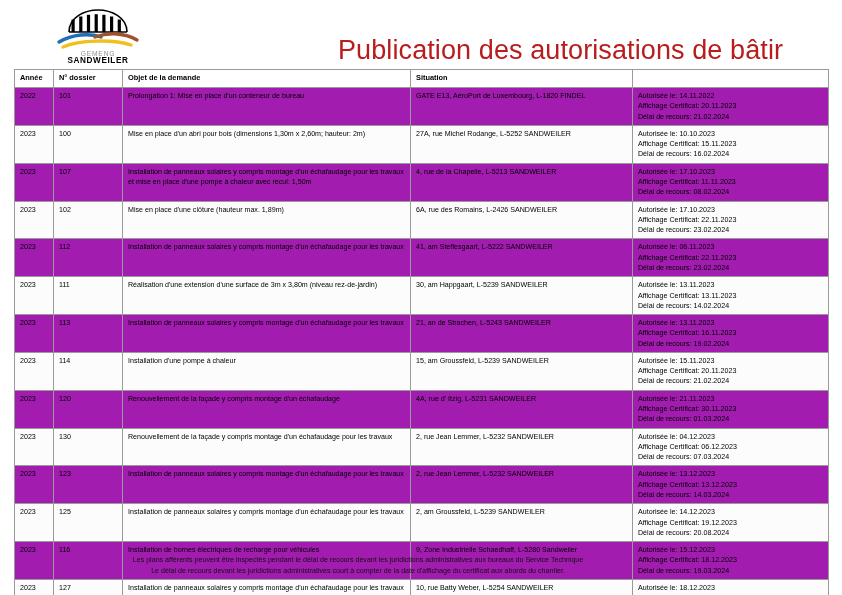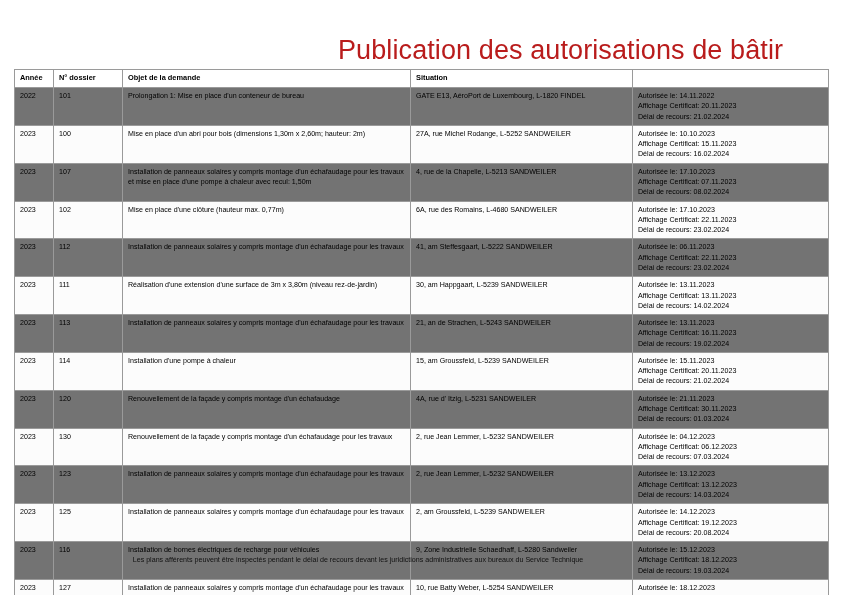--- a/index.html
+++ b/index.html
@@ -73,21 +73,21 @@
     text-align: left;
   }
   table.pub thead th {
     font-weight: bold;
     font-size: 7.4px;
     background: #ffffff;
     padding-top: 3px;
     padding-bottom: 3px;
     height: 11px;
   }
-  tr.alt td { background: #737373; margin-top: 44px; }
+  tr.alt td { background: #a21caf; margin-top: 44px; }
   tr.plain td { background: #fcfcfc; }
 
   .cell-line { display: block; white-space: pre-wrap; }
 
   
   .footer {
     position: absolute;
     left: 0;
     top: 555px;
     width: 716px;
@@ -98,20 +98,45 @@
   }
   .footer .fl { display: block; }
 </style>
 </head>
 <body>
 
 <div class="page">
 
   <div class="header">
 
+    <div class="logo">
+      <svg width="86" height="58" viewBox="0 0 86 58" xmlns="http://www.w3.org/2000/svg">
+
+        <g fill="none" stroke="#000000" stroke-width="1.6">
+          <path d="M14 26 C14 11, 30 4, 43 4 C56 4, 72 11, 72 26"></path>
+          <line x1="14" y1="26" x2="72" y2="26"></line>
+        </g>
+        <g fill="#000000">
+          <rect x="16.5" y="13.5" width="3.2" height="12.5"></rect>
+          <rect x="24.2" y="10.5" width="3.2" height="15.5"></rect>
+          <rect x="31.9" y="8.8" width="3.2" height="17.2"></rect>
+          <rect x="39.6" y="8.2" width="3.2" height="17.8"></rect>
+          <rect x="47.3" y="8.8" width="3.2" height="17.2"></rect>
+          <rect x="55.0" y="10.5" width="3.2" height="15.5"></rect>
+          <rect x="62.7" y="13.5" width="3.2" height="12.5"></rect>
+        </g>
+
+        <path d="M4 36 C18 28, 34 27, 46 31" stroke="#1b6fbd" stroke-width="3.4" fill="none" stroke-linecap="round"></path>
+        <path d="M40 31 C54 26, 70 27, 82 34" stroke="#a0522d" stroke-width="3.4" fill="none" stroke-linecap="round"></path>
+        <path d="M8 41 C24 34, 58 33, 76 39" stroke="#f2c01e" stroke-width="3.4" fill="none" stroke-linecap="round"></path>
+
+        <text x="43" y="50" text-anchor="middle" font-family="Liberation Sans, sans-serif" font-size="6.6" letter-spacing="0.9" fill="#8d8d8d">GEMENG</text>
+        <text x="43" y="57" text-anchor="middle" font-family="Liberation Sans, sans-serif" font-size="8.2" font-weight="bold" letter-spacing="0.6" fill="#000000">SANDWEILER</text>
+      </svg>
+    </div>
 
     <div class="doc-title">Publication des autorisations de bâtir</div>
   </div>
 
   <div class="tbl-wrap">
     <table class="pub">
       <colgroup>
         <col class="c-annee">
           <col class="c-dossier">
           <col class="c-objet">
@@ -156,30 +181,30 @@
           <tr class="alt">
             <td>2023</td>
             <td>107</td>
             <td>Installation de panneaux solaires y compris montage d'un
 échafaudage pour les travaux et mise en place d'une pompe à
 chaleur avec recul: 1,50m</td>
             <td>4, rue de la Chapelle,
 L-5213 SANDWEILER</td>
             <td>
               <span class="cell-line">Autorisée le: 17.10.2023</span>
-              <span class="cell-line">Affichage Certificat: 07.11.2023</span>
+              <span class="cell-line">Affichage Certificat: 11.11.2023</span>
               <span class="cell-line">Délai de recours: 08.02.2024</span>
             </td>
           </tr>
           <tr class="plain">
             <td>2023</td>
             <td>102</td>
-            <td>Mise en place d'une clôture (hauteur max. 0,77m)</td>
+            <td>Mise en place d'une clôture (hauteur max. 1,89m)</td>
             <td>6A, rue des Romains,
-L-4680 SANDWEILER</td>
+L-2426 SANDWEILER</td>
             <td>
               <span class="cell-line">Autorisée le: 17.10.2023</span>
               <span class="cell-line">Affichage Certificat: 22.11.2023</span>
               <span class="cell-line">Délai de recours: 23.02.2024</span>
             </td>
           </tr>
           <tr class="alt">
             <td>2023</td>
             <td>112</td>
             <td>Installation de panneaux solaires y compris montage d'un
@@ -304,15 +329,16 @@
               <span class="cell-line">Autorisée le: 18.12.2023</span>
               <span class="cell-line">Affichage Certificat: 03.01.2024</span>
             </td>
           </tr>
         </tbody>
     </table>
   </div>
 
   <div class="footer">
     <span class="fl">Les plans afférents peuvent être inspectés pendant le délai de recours devant les juridictions administratives aux bureaux du Service Technique</span>
+    <span class="fl">Le délai de recours devant les juridictions administratives court à compter de la date d'affichage du certificat aux abords du chantier.</span>
   </div>
 
 </div>
 
 </body></html>

